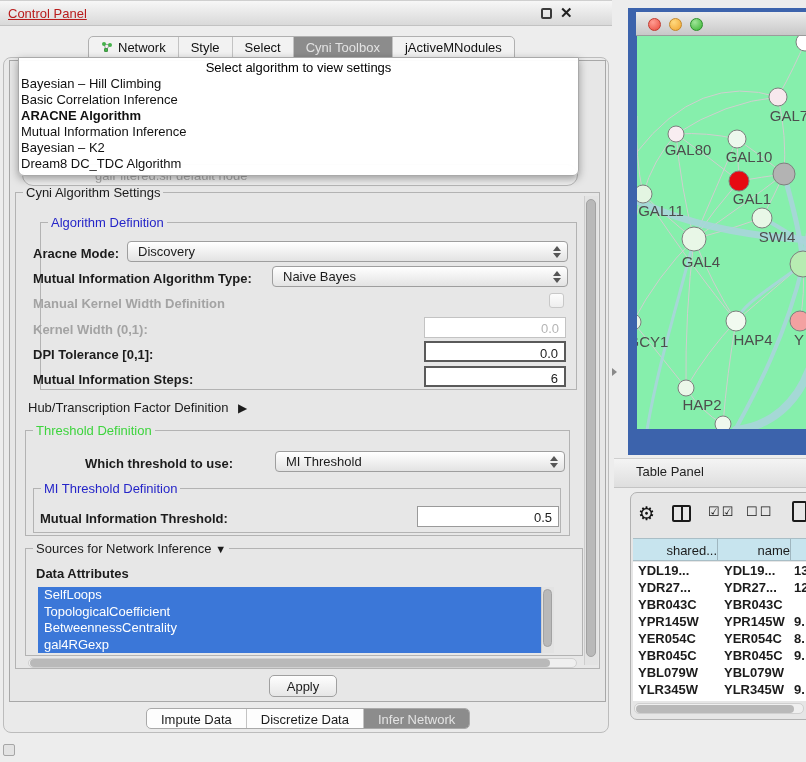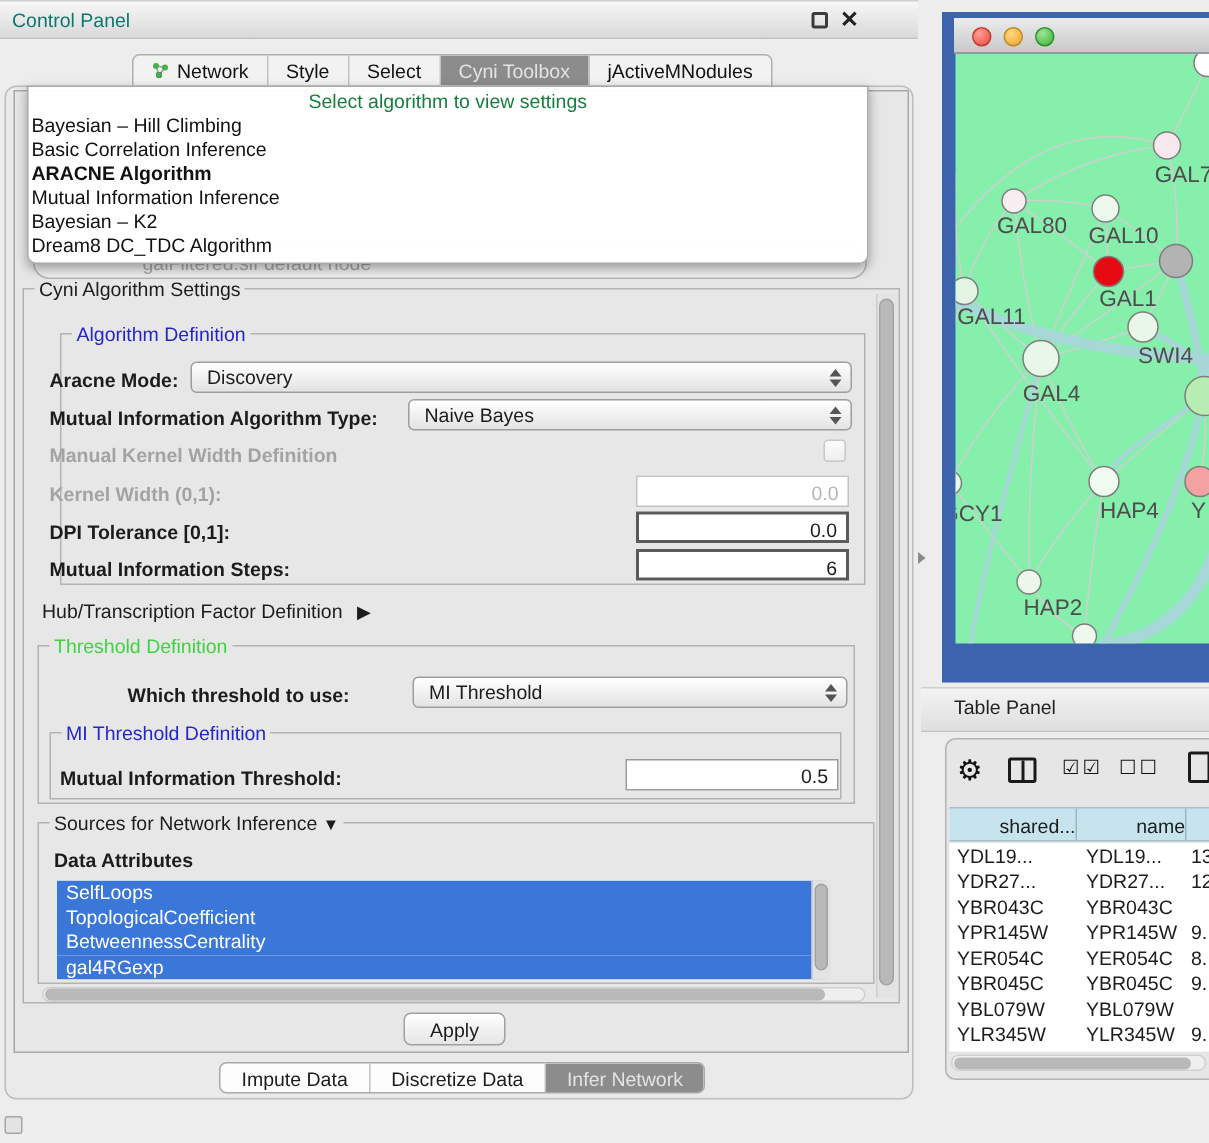--- a/index.html
+++ b/index.html
@@ -3,42 +3,42 @@
 <meta charset="utf-8">
 <style>
   * { margin:0; padding:0; box-sizing:border-box; }
   html,body { width:806px; height:762px; overflow:hidden; background:#ededed;
     font-family:"Liberation Sans", sans-serif; font-size:13px; color:#1c1c1c; }
   .abs { position:absolute; }
   
   #cp-header { left:0; top:5; width:612px; height:26px;
     background:linear-gradient(#f7f7f7,#d9d9d9); border-top:1px solid #cfcfcf;
     border-bottom:1px solid #c2c2c2; }
-  #cp-title { left:8px; top:6px; font-size:13px; color:#0f766e; }
+  #cp-title { left:8px; top:6px; font-size:13px; color:#b91c1c;text-decoration:underline; }
   #cp-float { left:541px; top:8px; width:11px; height:11px; border:2px solid #3a3a3a; border-radius:2px; }
   #cp-close { left:560px; top:4px; font-size:15px; font-weight:bold; color:#222; }
   #outer-box { left:3px; top:57px; width:606px; height:676px; background:#eaeaea;
     border:1px solid #bcbcbc; border-radius:8px; }
   #form-area { left:9px; top:60px; width:597px; height:642px; background:#e7e7e7;
     border:1px solid #a8a8a8; }
   
   #top-tabs { left:88px; top:36px; height:22px; display:flex; z-index:5;
     border:1px solid #b0b0b0; border-radius:5px 5px 0 0; overflow:hidden; background:#f2f2f2; }
   .tab { padding:3px 12px 0 12px; border-right:1px solid #c3c3c3; color:#111;
     display:flex; align-items:flex-start; gap:5px; white-space:nowrap; }
   .tab:last-child { border-right:none; }
   .tab.sel { background:#8c8c8c; color:#e3e3e3; }
   .net-glyph { width:12px; height:12px; display:inline-block; position:relative; top:1px; }
   
   #combo-ghost { left:22px; top:164px; width:556px; height:22px; border:1px solid #b6b6b6;
     border-radius:11px; background:#f0f0f0; color:#a9a9a9; padding:3px 0 0 72px; z-index:4; }
   #algo-popup { left:18px; top:57px; width:561px; background:rgba(255,255,255,0.97);
     border:1px solid #a9a9a9; border-radius:0 0 6px 6px; box-shadow:0 3px 8px rgba(0,0,0,0.35);
     z-index:50; padding-bottom:3px; }
-  #algo-placeholder { text-align:center; color:#15803d; padding:2px 0 1px 0; }
+  #algo-placeholder { text-align:center; color:#000000; padding:2px 0 1px 0; }
   .algo-opt { padding:0 2px; height:16px; line-height:16px; color:#111; }
   .algo-opt.bold { font-weight:bold; }
   
   .gbox { position:absolute; border:1px solid #b3b3b3; }
   .legend { position:absolute; top:-8px; left:7px; background:#e7e7e7; padding:0 3px; font-size:13px; }
   .legend.blue { color:#2525c8; } .legend.green { color:#3ed43e; }
   .flabel { position:absolute; font-weight:bold; color:#1c1c1c; }
   .flabel.dis { color:#a3a3a3; }
   .combo { position:absolute; height:21px; border:1px solid #9e9e9e; border-radius:4px;
     background:linear-gradient(#ffffff,#e3e3e3); padding:2px 20px 0 10px; }
@@ -89,21 +89,21 @@
   #col-ic { left:42px; top:5px; width:19px; height:17px; border:2px solid #1a1a1a; border-radius:2px; }
   #col-ic:before { content:""; position:absolute; left:6.5px; top:0; width:2px; height:13px; background:#1a1a1a; }
   .cbpair { position:absolute; top:4px; font-size:13px; color:#111; letter-spacing:2px; }
   #doc-ic { left:162px; top:1px; width:15px; height:21px; border:2px solid #1a1a1a; border-radius:2px; }
   #tbl-head { left:633px; top:538px; height:23px; display:flex; background:#c7e4ee;
     border-top:1px solid #a9bec6; border-bottom:1px solid #a9bec6; width:173px; overflow:hidden; }
   .hcell { border-right:1px solid #9fb6bf; text-align:right; padding-top:4px; flex:none; }
   .hcell:nth-child(1){ width:85px; } .hcell:nth-child(2){ width:73px; } .hcell:nth-child(3){ width:60px; }
   #tbl-body { left:633px; top:562px; width:173px; height:139px; background:#fff; overflow:hidden; }
   .trow { display:flex; height:17px; line-height:17px; }
-  .tcell { flex:none; overflow:hidden; white-space:nowrap; }
+  .tcell { flex:none; overflow:hidden; white-space:nowrap;font-weight:bold; }
   .tcell:nth-child(1){ width:85px; padding-left:5px; } .tcell:nth-child(2){ width:73px; padding-left:6px; }
   .tcell:nth-child(3){ width:60px; padding-left:3px; }
   #tbl-hscroll { left:634px; top:703px; width:170px; height:11px; }
 </style>
 </head>
 <body>
 
 <div class="abs" id="cp-header"></div>
 <div class="abs" id="cp-title">Control Panel</div>
 <div class="abs" id="cp-float"></div>

